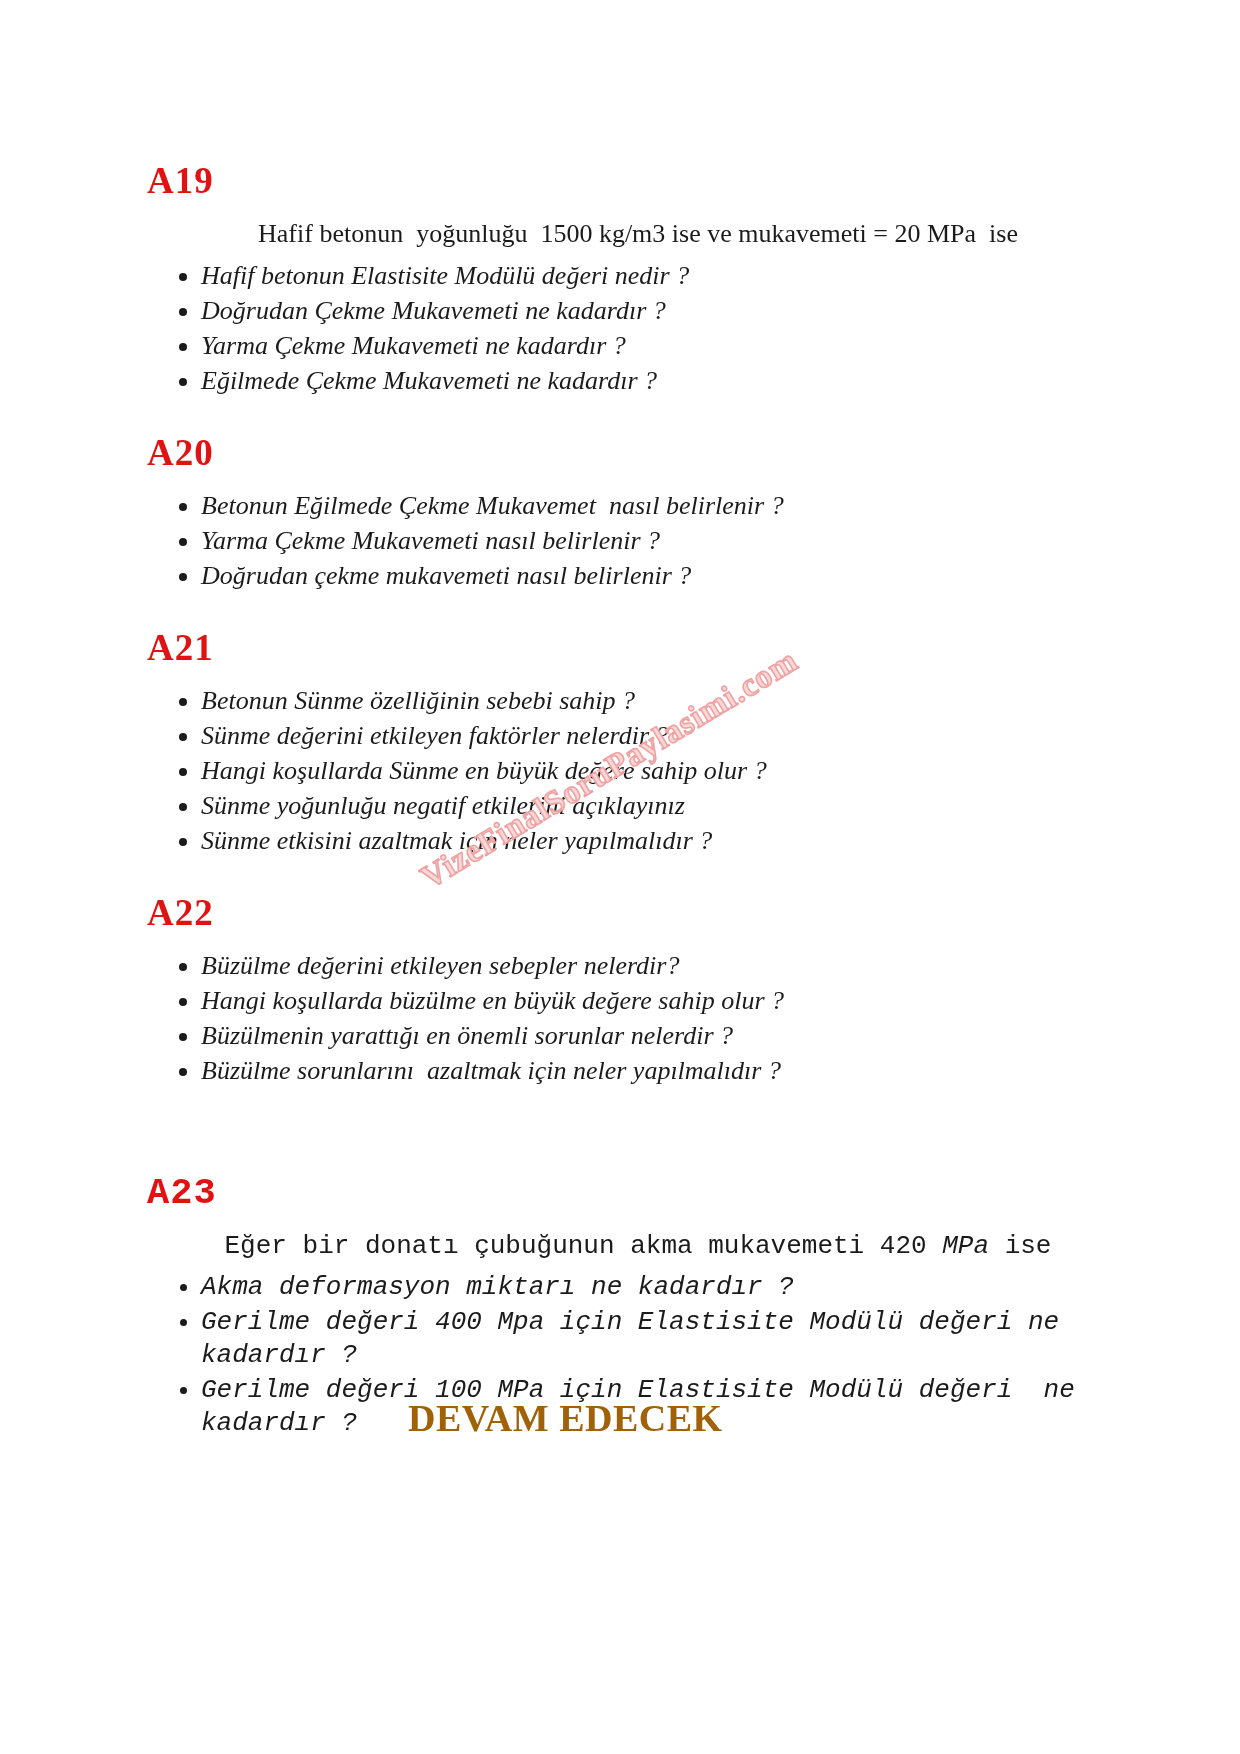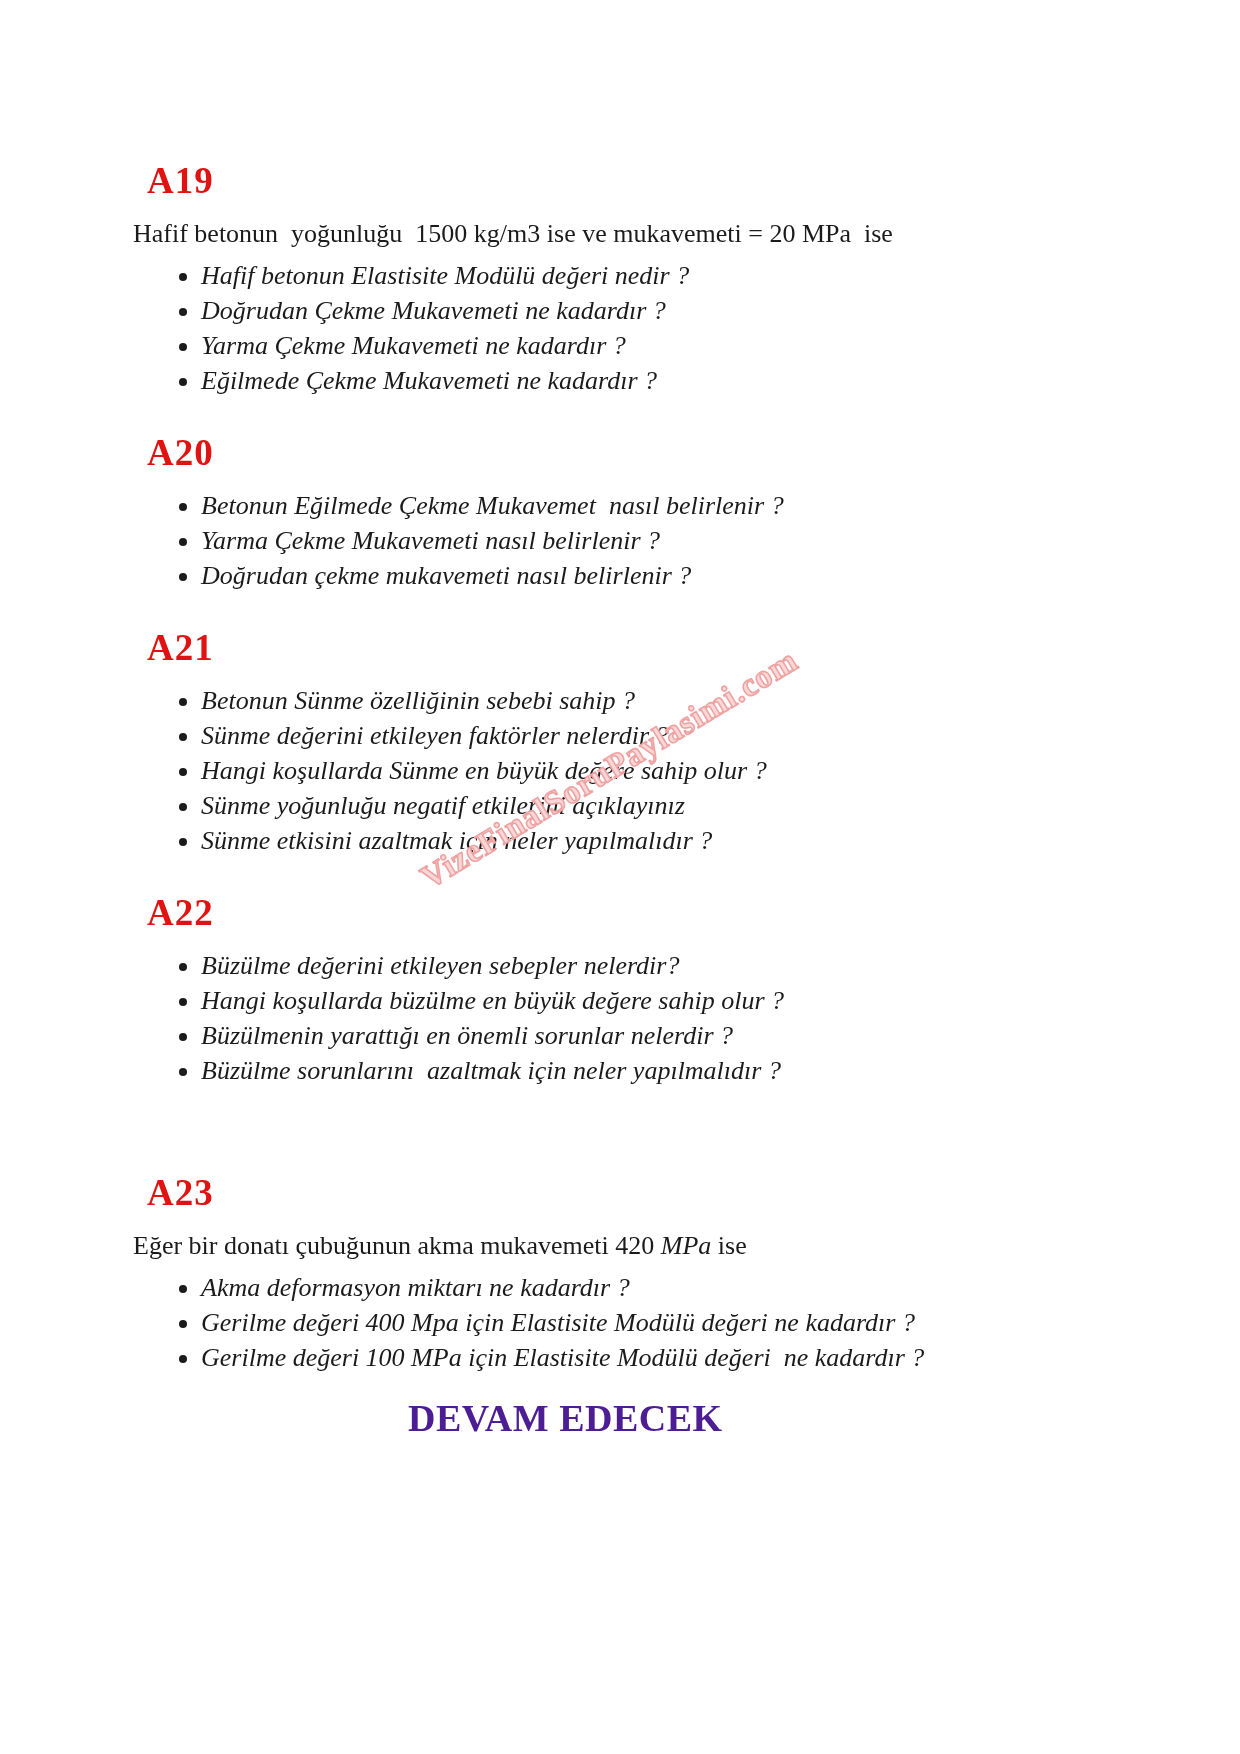--- a/index.html
+++ b/index.html
@@ -6,32 +6,33 @@
   .page {
     position:relative;
     width:1240px; height:1754px;
     background:#ffffff;
     overflow:hidden;
     font-family:"Liberation Serif","DejaVu Serif",serif;
     color:#1b1b1b;
   }
   .content { position:absolute; left:133px; top:145px; width:1010px; }
   .qsection + .qsection { margin-top:34px; }
-  .qsection:nth-of-type(5) { margin-top:84px; }
+  .qsection:nth-of-type(5) { margin-top:84px;font-family:Liberation Mono, monospace; }
   .qtitle {
     margin:14px; padding:0;
     font-size:37px; line-height:44px;
     font-weight:bold;
     color:#e11212;
     letter-spacing:1px;
   }
   .intro {
     margin:5px 0 0 0;
     font-size:26px; line-height:34px;
     white-space:pre-wrap;
+    text-align:center;
   }
   .intro .it { font-style:italic; }
   .bullets {
     margin:8px 0 0 0;
     padding:0 0 0 68px;
     list-style:disc;
   }
   .bullets li {
     font-style:italic;
     font-size:26px;
@@ -51,21 +52,21 @@
     color:rgba(253,240,240,0.55);
     -webkit-text-stroke:1.6px #efa2a2;
     text-shadow:0 0 1px #f3b9b9;
     pointer-events:none;
   }
   .footer {
     position:absolute;
     left:408px; top:1396px;
     font-size:38px; line-height:44px;
     font-weight:bold;
-    color:#4c1d95;
+    color:#a16207;
     letter-spacing:0.5px;
     white-space:pre;
   }
 </style>
 </head>
 <body>
 
 <div class="page">
   <main class="content">
     <div id="sections">

